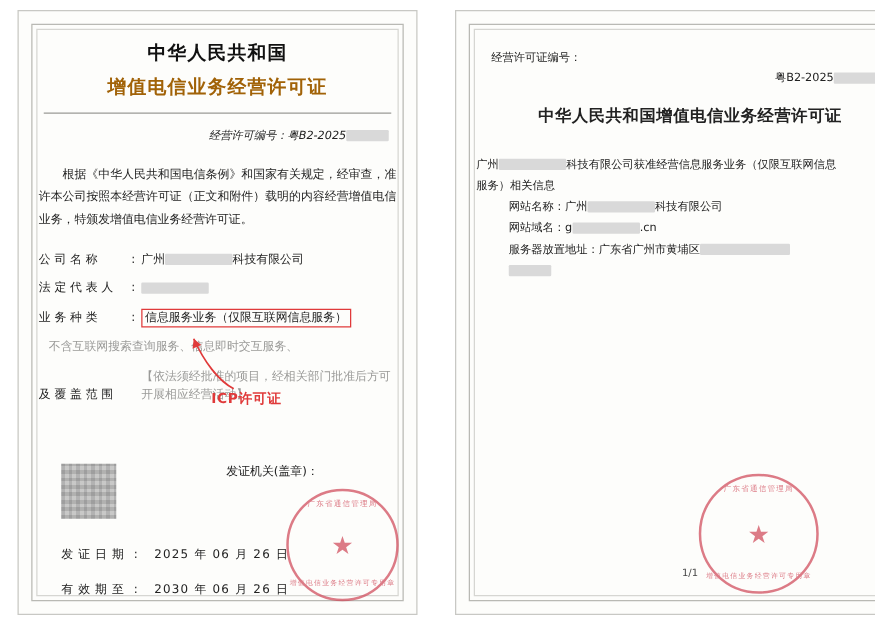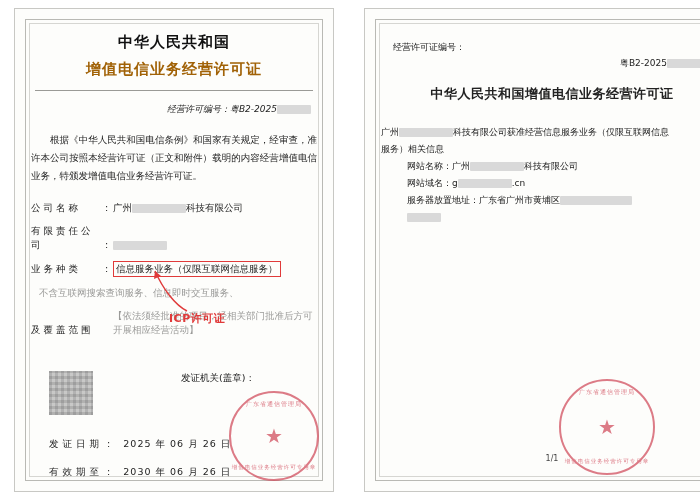--- a/index.html
+++ b/index.html
@@ -312,21 +312,21 @@
 
       <div class="field-row">
         <div class="field-label">公司名称</div>
         <div class="field-colon">:</div>
         <div class="field-value">
           <span>广州</span><span class="redacted rd-md"></span><span>科技有限公司</span>
         </div>
       </div>
 
       <div class="field-row">
-        <div class="field-label">有限责任公司</div>
+        <div class="field-label">法定代表人</div>
         <div class="field-colon">:</div>
         <div class="field-value">
           <span class="redacted rd-md"></span>
         </div>
       </div>
 
       <div class="field-row biz-block">
         <div class="biz-label-col">业务种类</div>
         <div class="field-colon">:</div>
         <div class="field-value">

